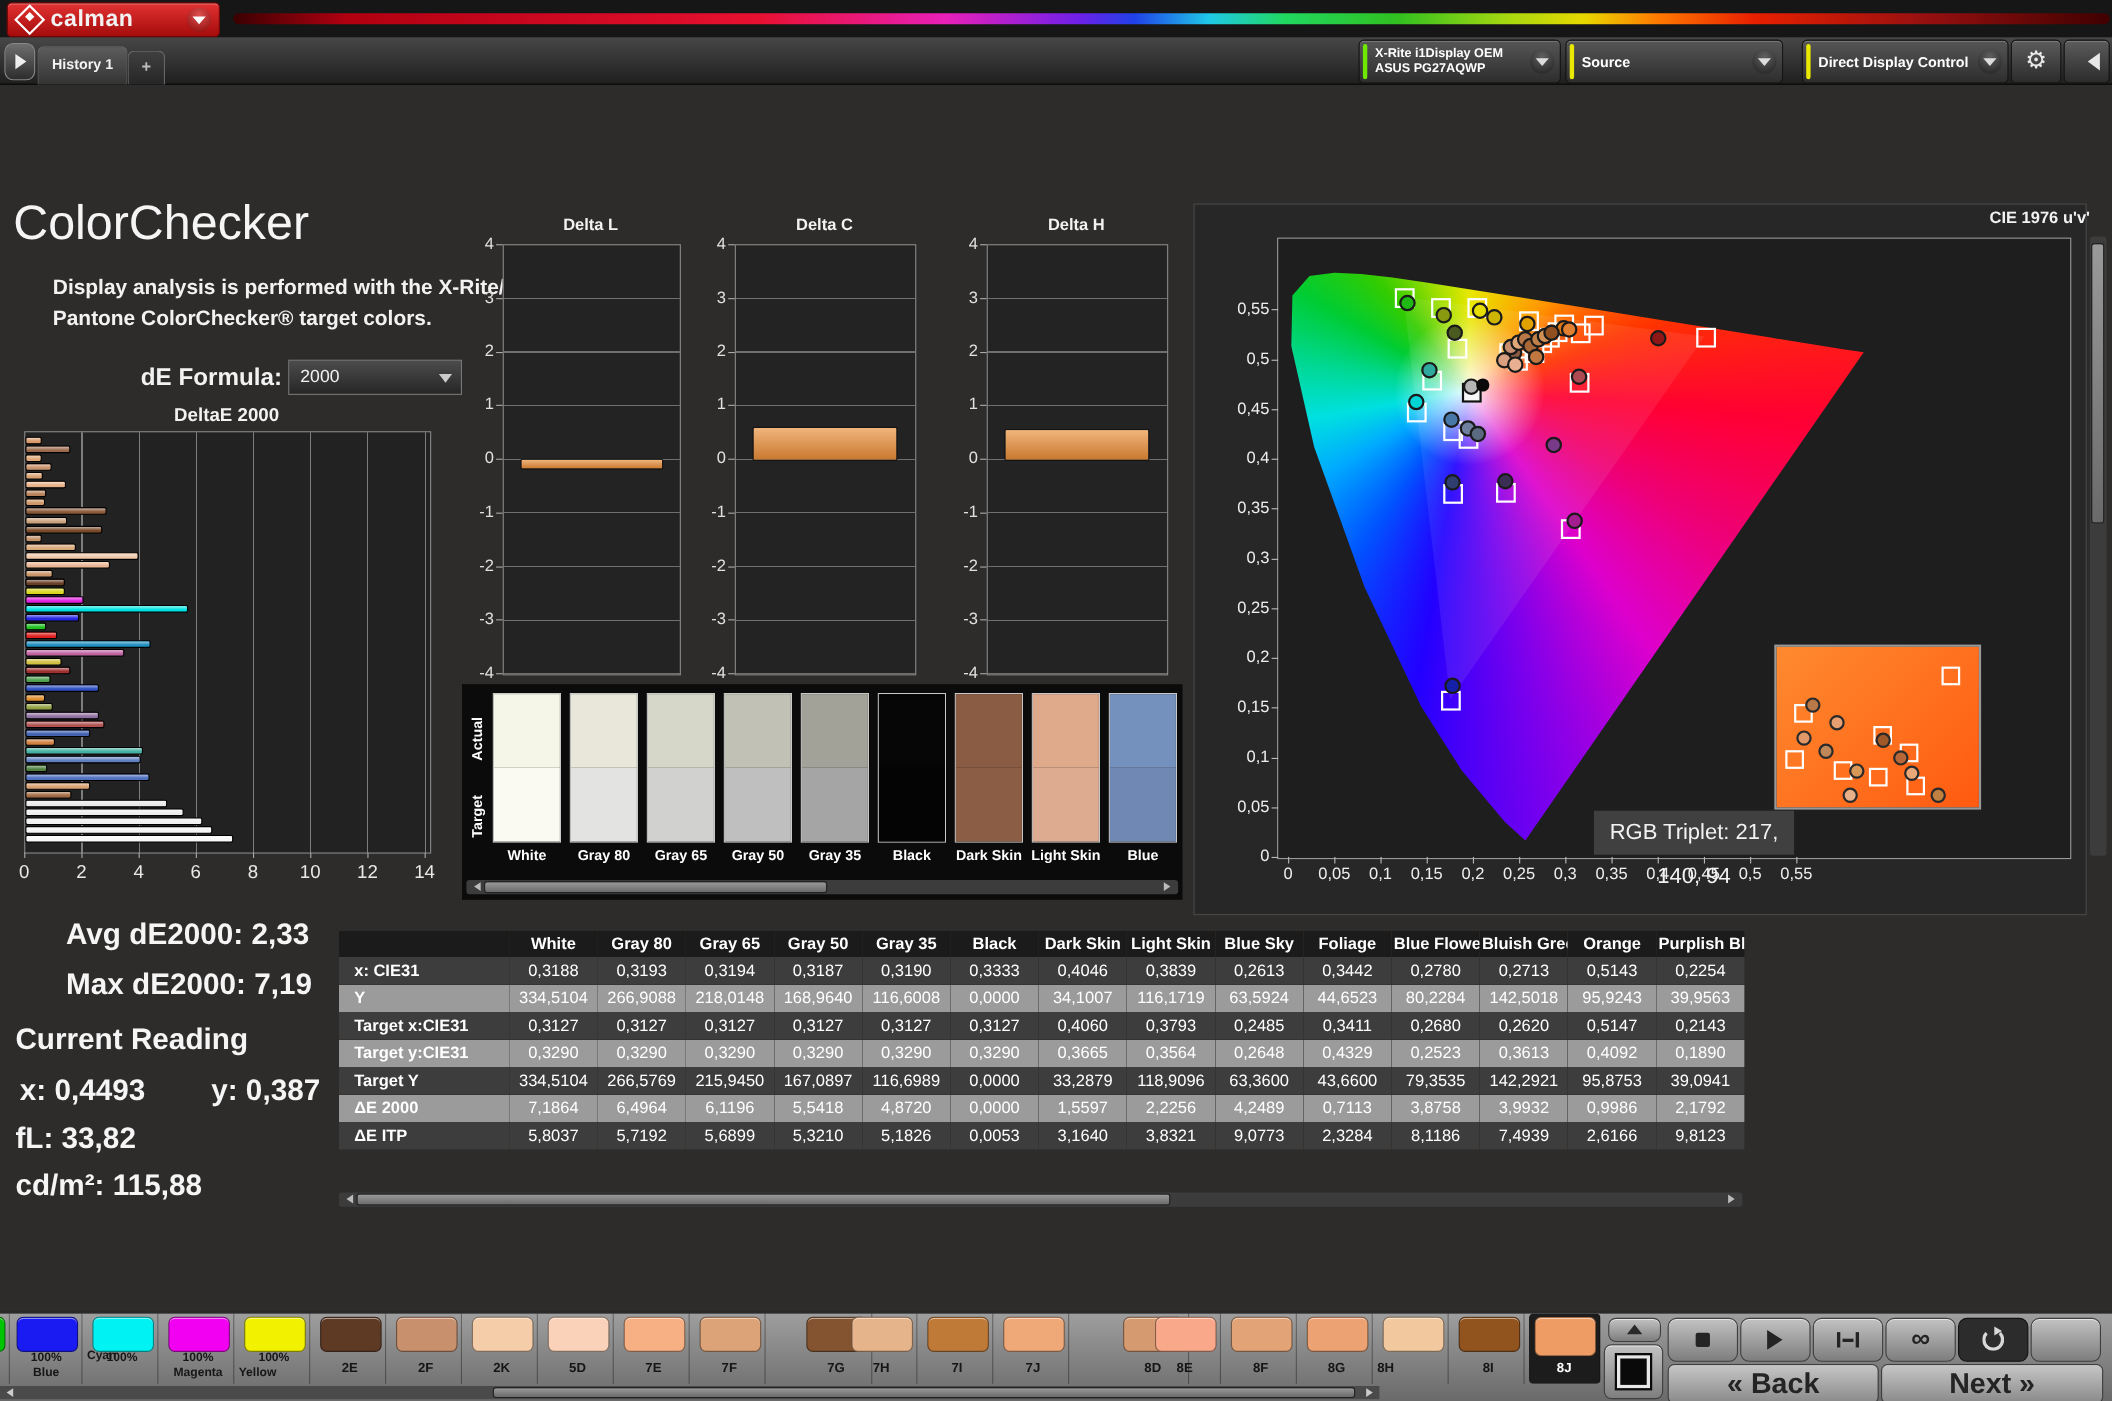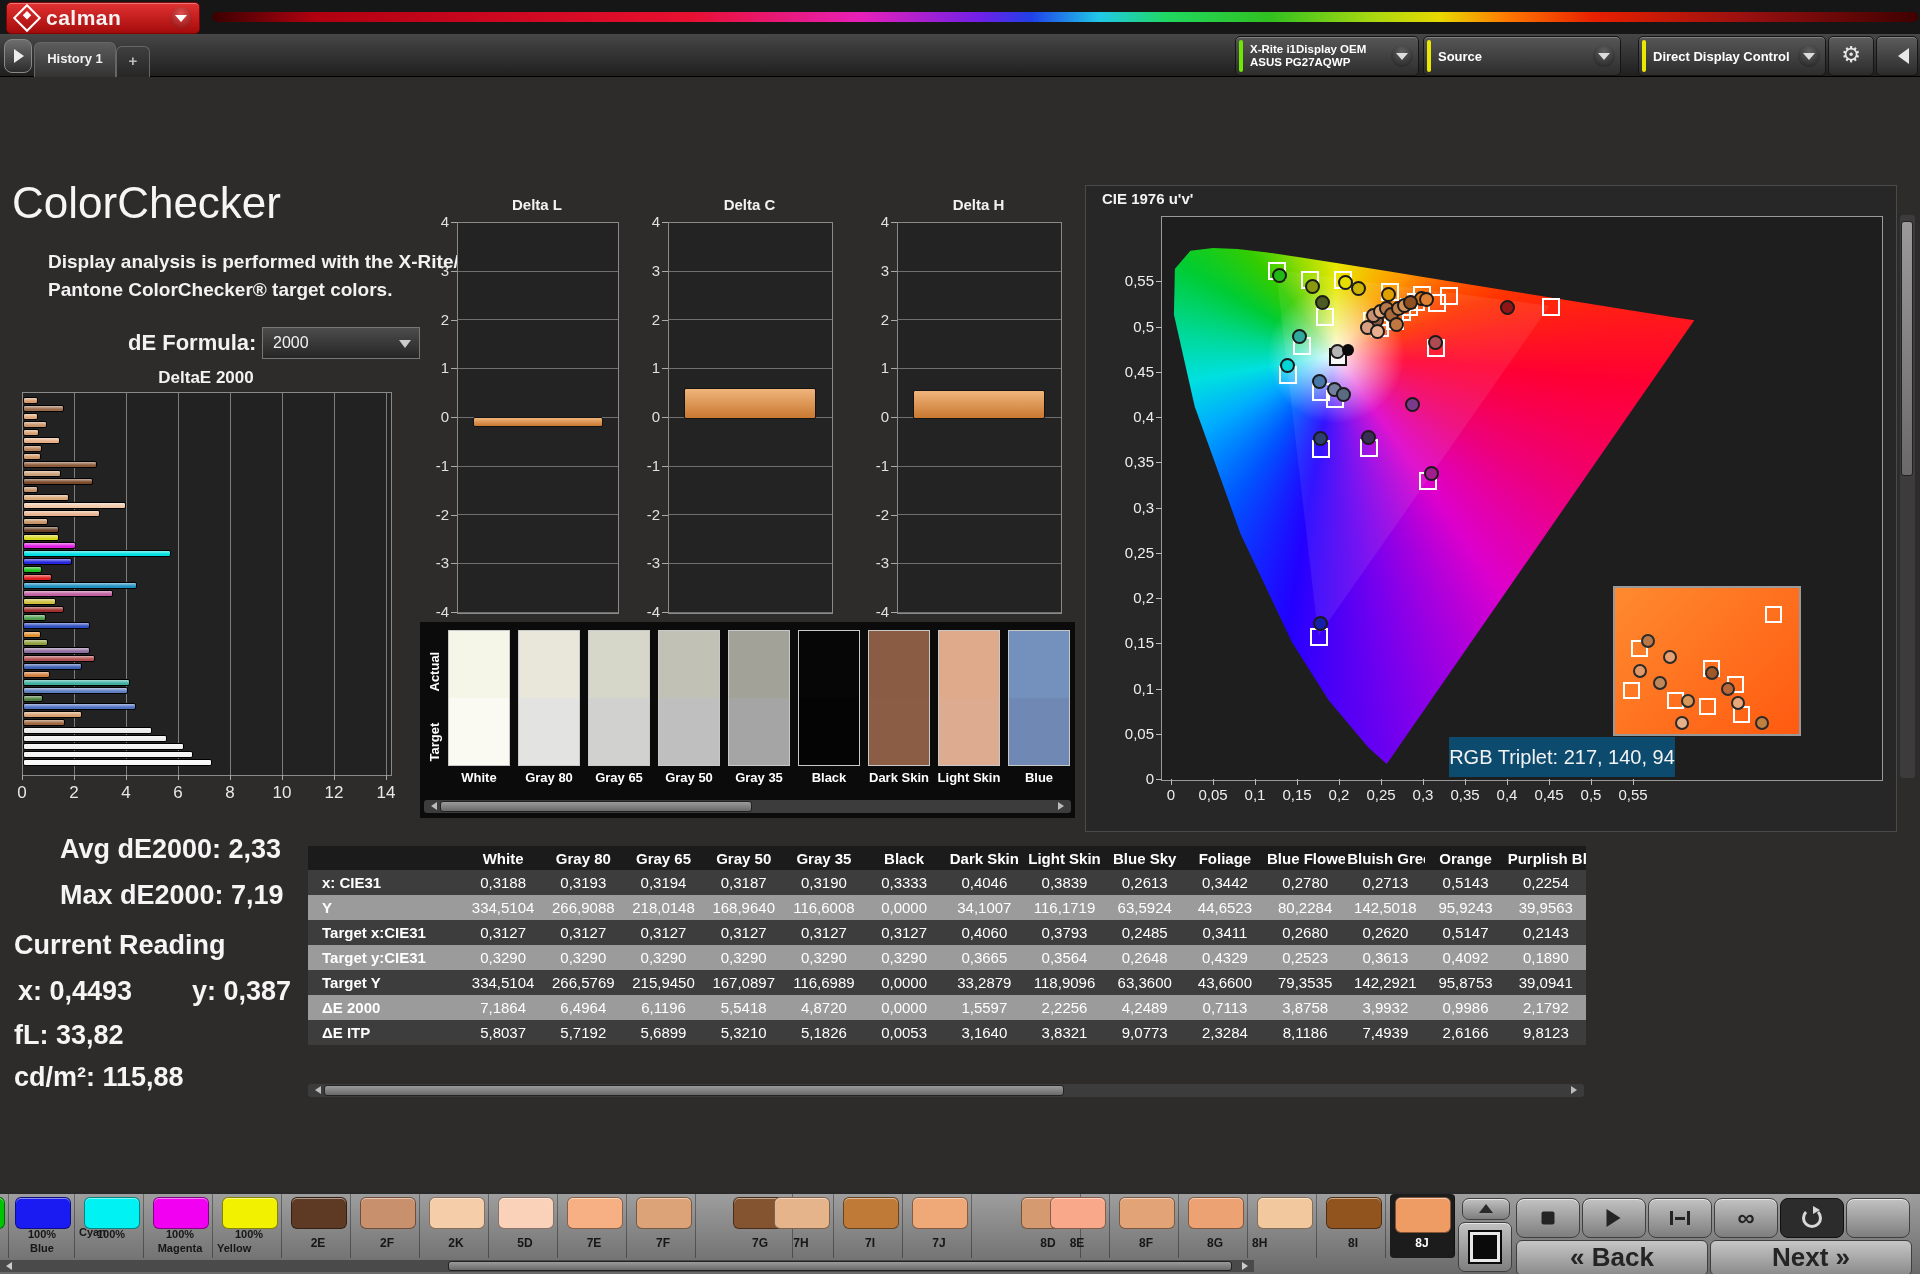--- a/index.html
+++ b/index.html
@@ -76,28 +76,28 @@
   #swatch-strip { position:absolute; left:420px; top:622px; width:655px; height:196px; background:#0b0b0b; }
   .rotlab { position:absolute; left:4px; width:20px; font-size:13px; font-weight:bold; color:#fff;
             transform:rotate(-90deg); transform-origin:center; white-space:nowrap; text-align:center; }
   #lab-actual { top:52px; } #lab-target { top:122px; }
   .sw-scroll { position:absolute; left:4px; right:4px; top:178px; height:13px; background:#3c3c3c; border-radius:3px; }
   .scroll-thumb { position:absolute; top:1px; height:11px; border-radius:3px; background:linear-gradient(#9a9a9a,#6a6a6a); border:1px solid #222; box-sizing:border-box; }
   .scroll-arrow { position:absolute; width:0; height:0; }
 
   
   #cie-panel { position:absolute; left:1085px; top:185px; width:810px; height:645px; background:#282727; border:1px solid #4a4a4a; }
-  #cie-title { position:absolute; left:16px; top:4px; width:100%; text-align:left; font-size:15px; font-weight:bold; }
+  #cie-title { position:absolute; left:4px; top:4px; width:100%; text-align:right; font-size:15px; font-weight:bold; }
   #cie-plot { position:absolute; left:75px; top:30px; width:720px; height:563px; background:#1e1e1e; border:1px solid #9a9a9a; }
   #horseshoe { position:absolute; left:77px; top:32px; width:545px; height:561px; }
   #horseshoe .wheel { position:absolute; inset:0; }
   #horseshoe .glow { position:absolute; inset:0;
       background:radial-gradient(circle 95px at 173px 137px, rgba(255,255,255,.95), rgba(255,255,255,0) 72%); }
   #horseshoe .gamut { position:absolute; inset:0; background:rgba(255,255,255,.08); }
-  #rgb-box { position:absolute; left:363px; top:551px; width:226px; height:40px; background:#0c4a6e;
+  #rgb-box { position:absolute; left:363px; top:551px; width:182px; height:40px; background:#404040;
              font-size:20px; text-align:center; line-height:40px; }
   #cie-inset { position:absolute; left:527px; top:400px; width:188px; height:150px;
                background:linear-gradient(135deg,#ff8a30,#ff5a10); border:2px solid #999; box-sizing:border-box; }
   #cie-vscroll { position:absolute; left:1900px; top:215px; width:15px; height:563px; background:#3c3c3c; border-radius:3px; }
   #cie-vscroll .scroll-thumb { left:1px; width:12px; height:255px; top:6px; }
 
   
   #table-wrap { position:absolute; left:308px; top:846px; width:1278px; height:260px; overflow:hidden; }
   #cc-table { border-collapse:collapse; width:1278px; table-layout:fixed; font-size:15px; }
   #cc-table th, #cc-table td { height:25px; padding:0 2px; text-align:center; white-space:nowrap; overflow:hidden; color:#fff; }

